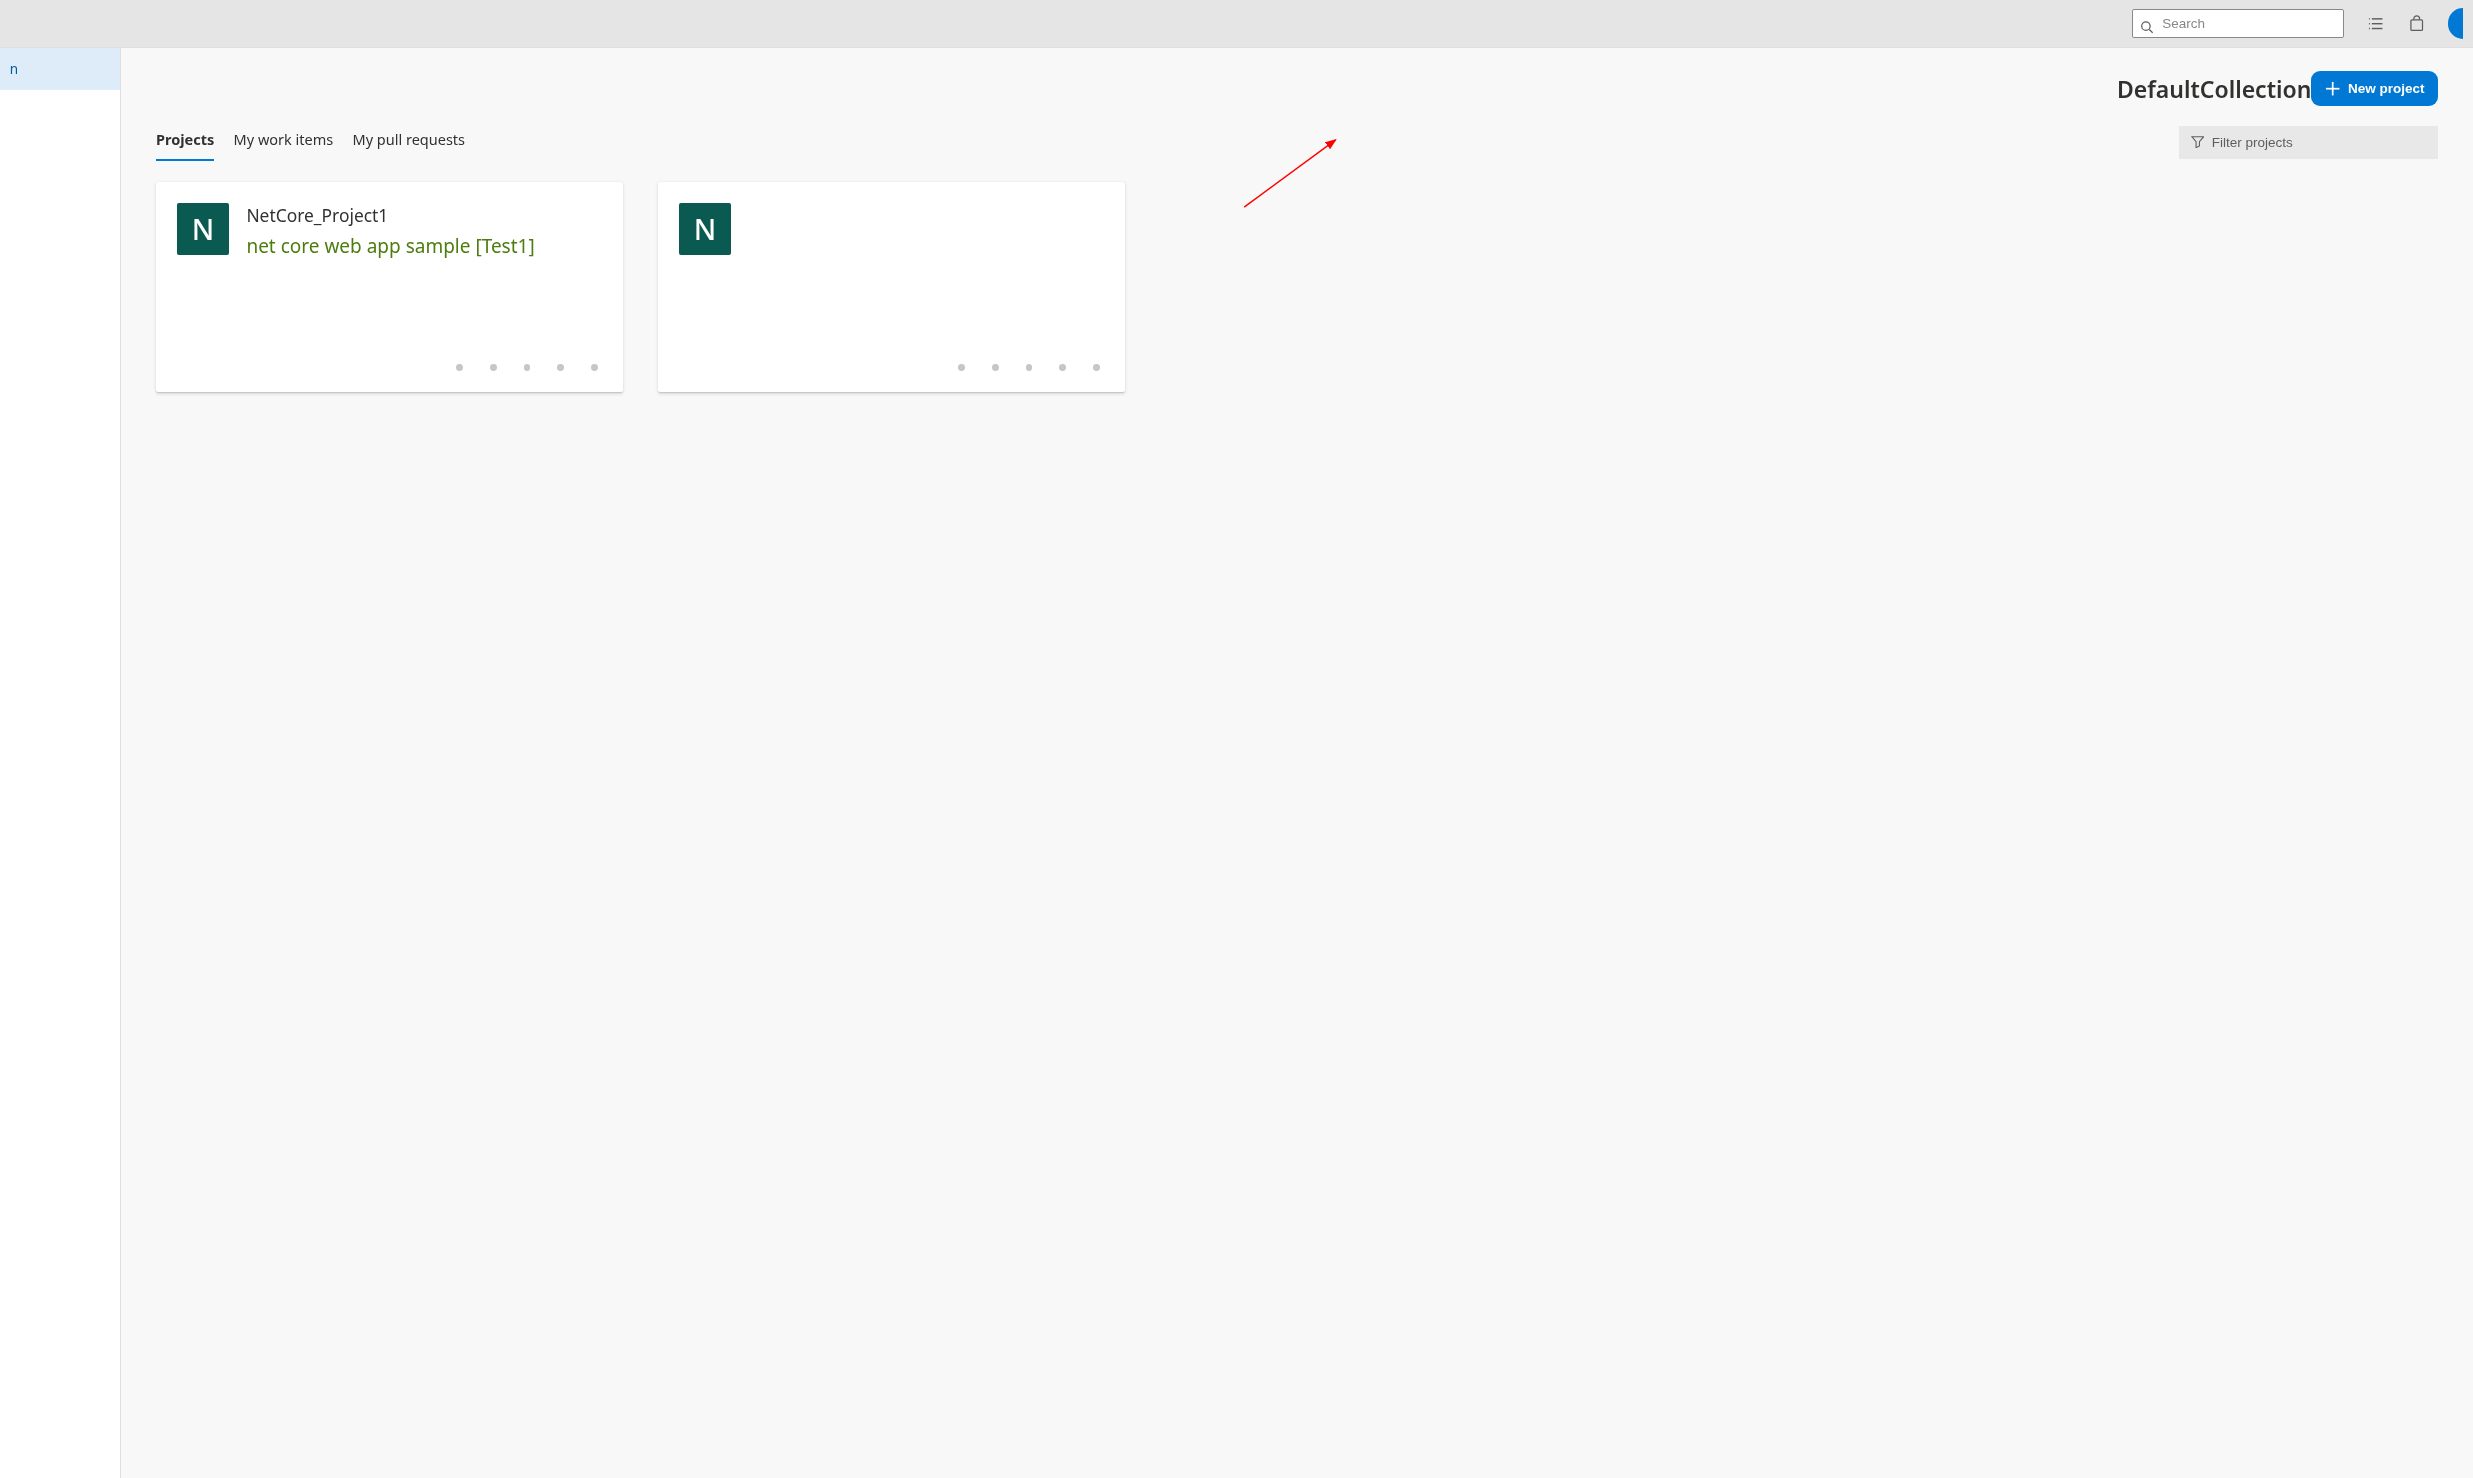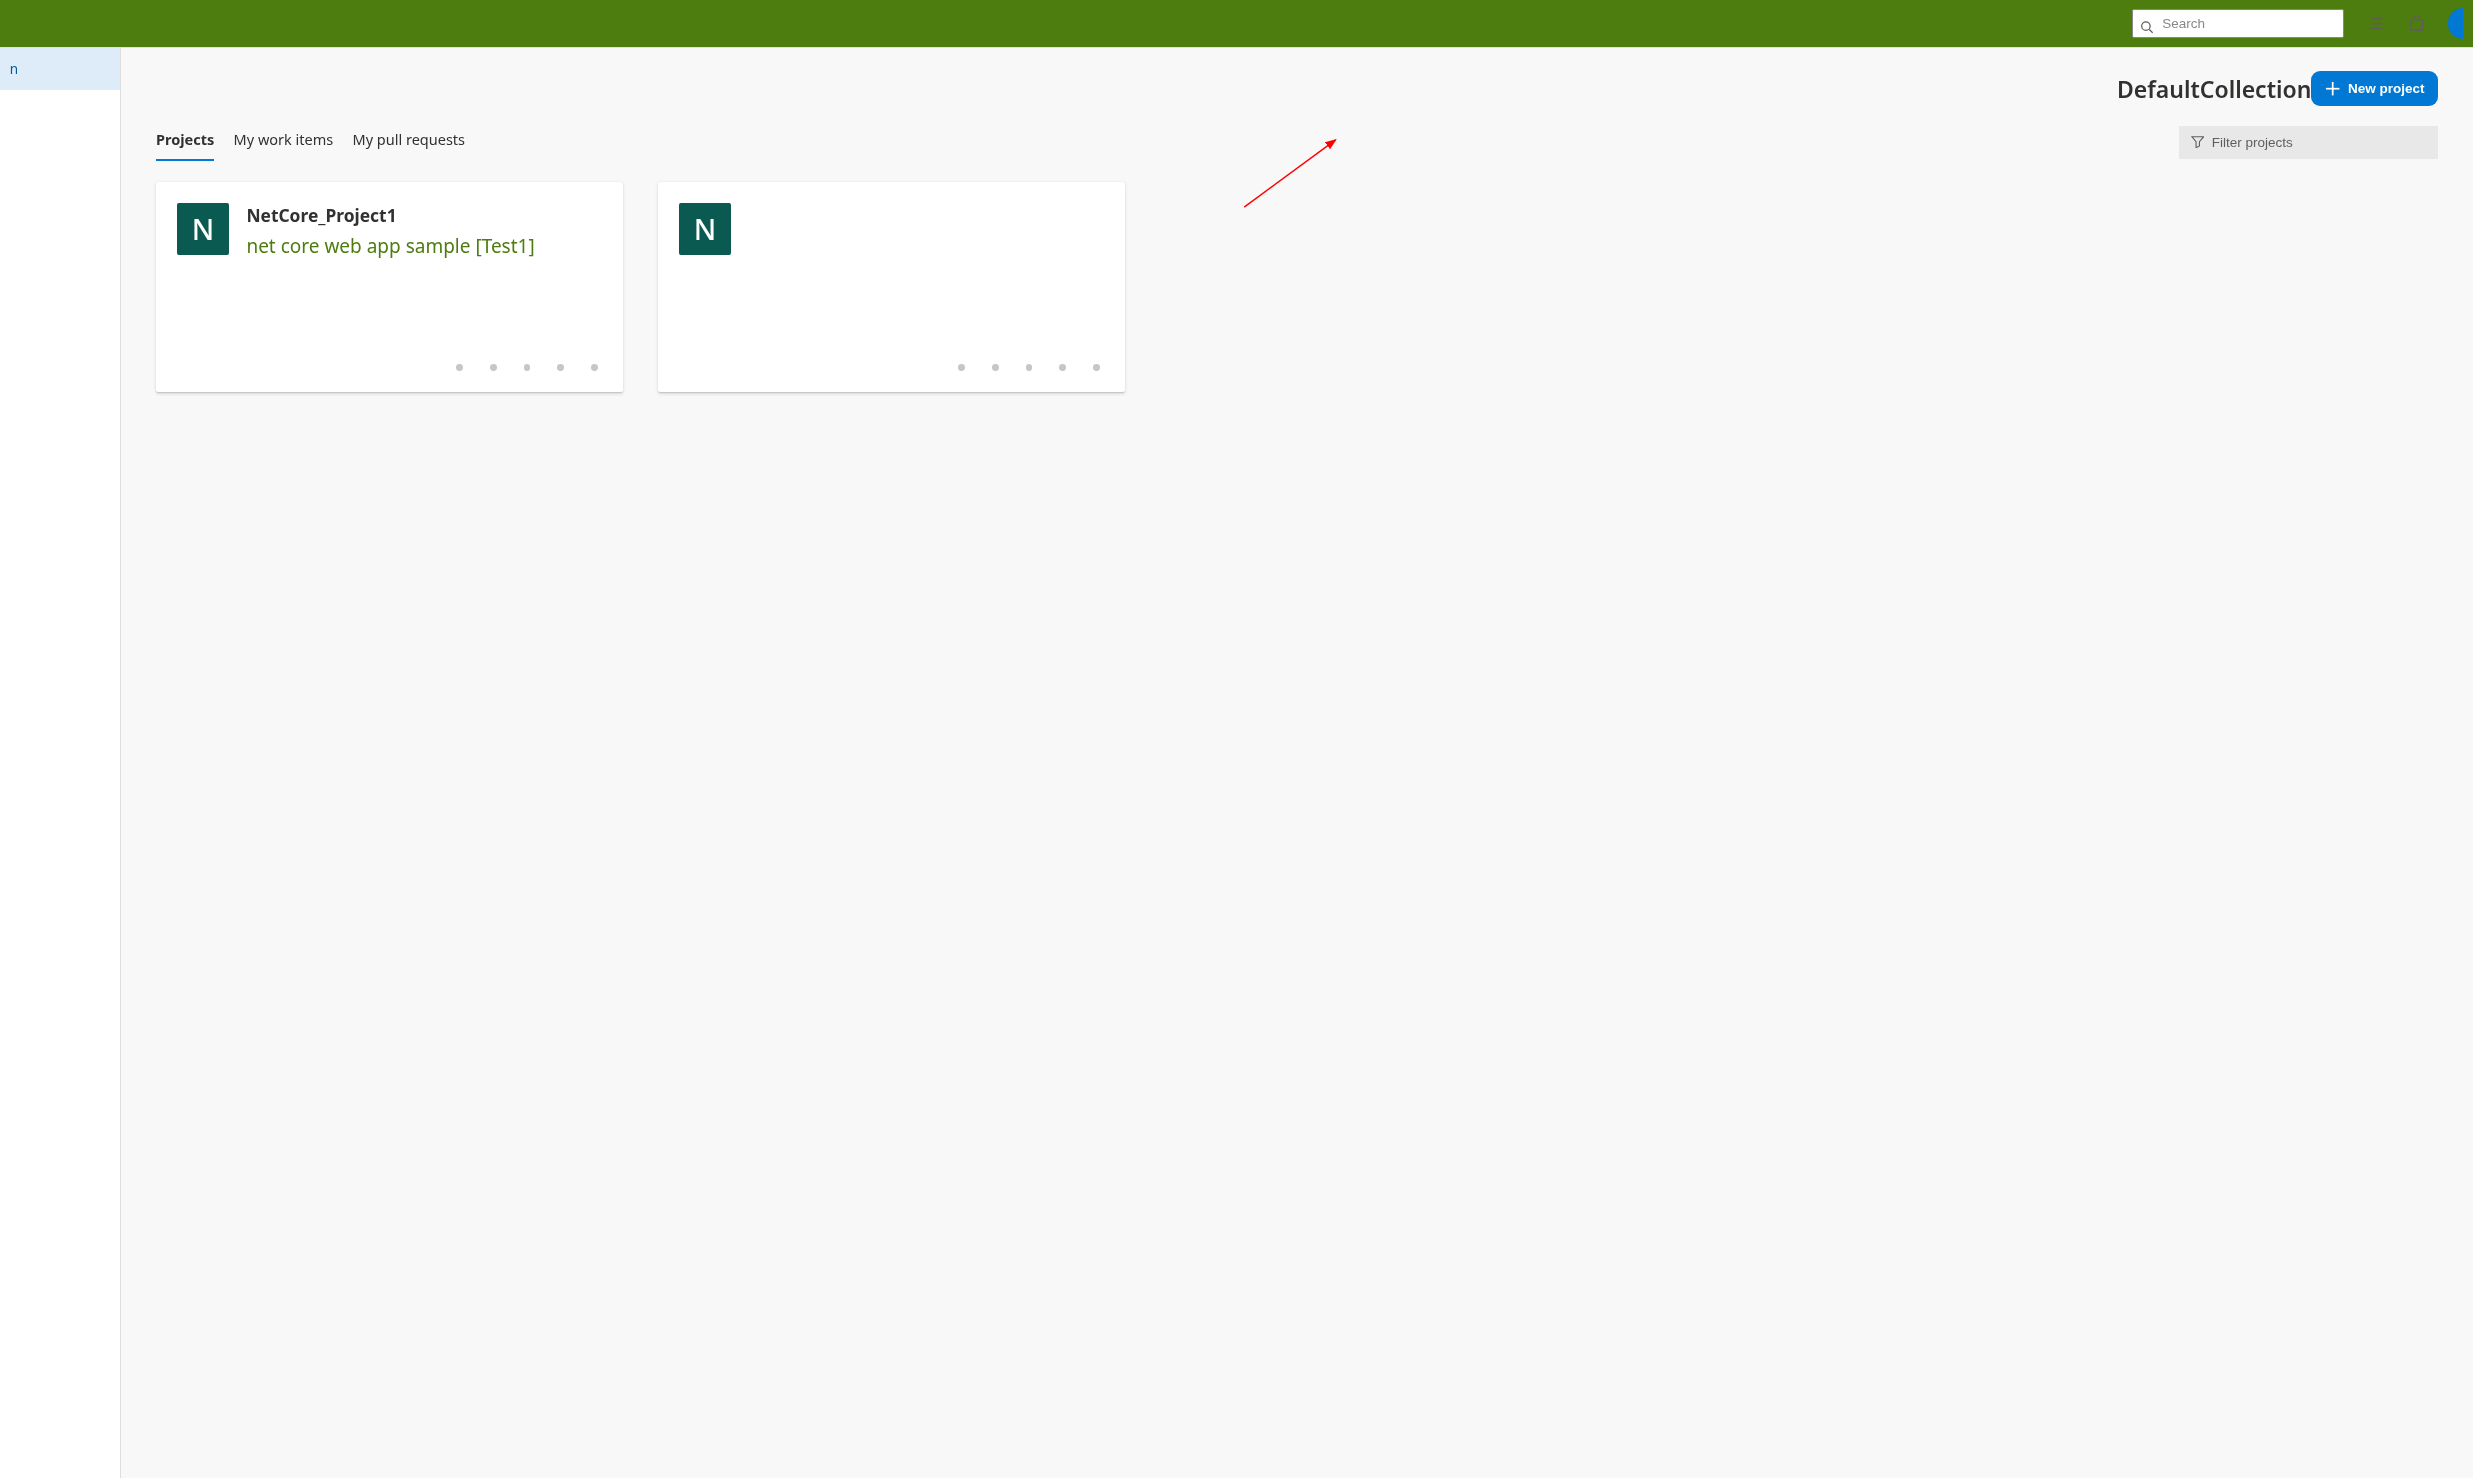--- a/index.html
+++ b/index.html
@@ -5,21 +5,21 @@
     * { box-sizing: border-box; margin: 0; padding: 0; }
     body {
       font-family: "Segoe UI", -apple-system, system-ui, sans-serif;
       background: #f8f8f8;
       color: #323130;
       overflow: hidden;
     }
     
     .topbar {
       height: 48px;
-      background: #4d7c0f;
+      background: #e5e5e5;
       border-bottom: 1px solid #e1dfdd;
       display: flex;
       align-items: center;
       justify-content: flex-end;
       padding: 0 9.7px 0 0;
       gap: 23px;
     }
     .search-wrap {
       position: relative;
       width: 212px;
@@ -187,21 +187,21 @@
       font-weight: 500;
       display: flex;
       align-items: center;
       justify-content: center;
       border-radius: 1.9px;
       flex: 0 0 auto;
     }
     .card-body { flex: 1; }
     .card-title {
       font-size: 17.4px;
-      font-weight: 700;
+      font-weight: 400;
       color: #323130;
       margin-bottom: 5.8px;
     }
     .card-desc {
       font-size: 19px;
       color: #4d7c0f;
     }
     .card-dots {
       position: absolute;
       right: 25px;

